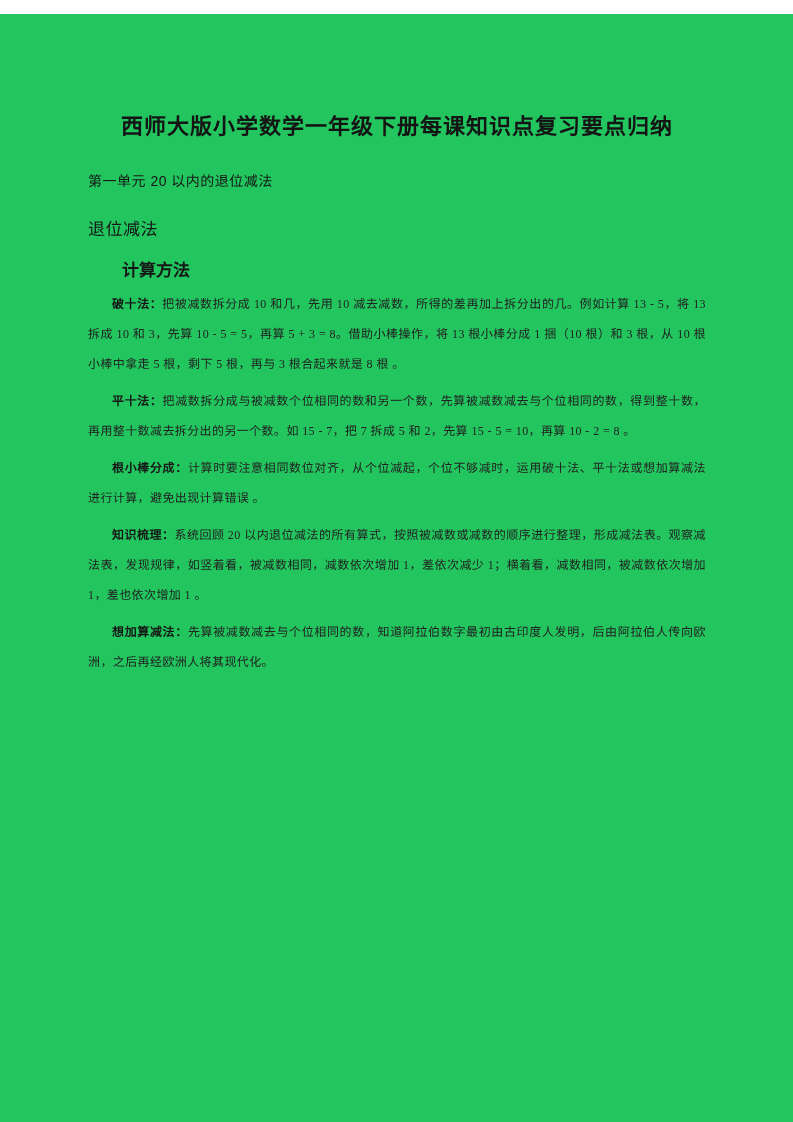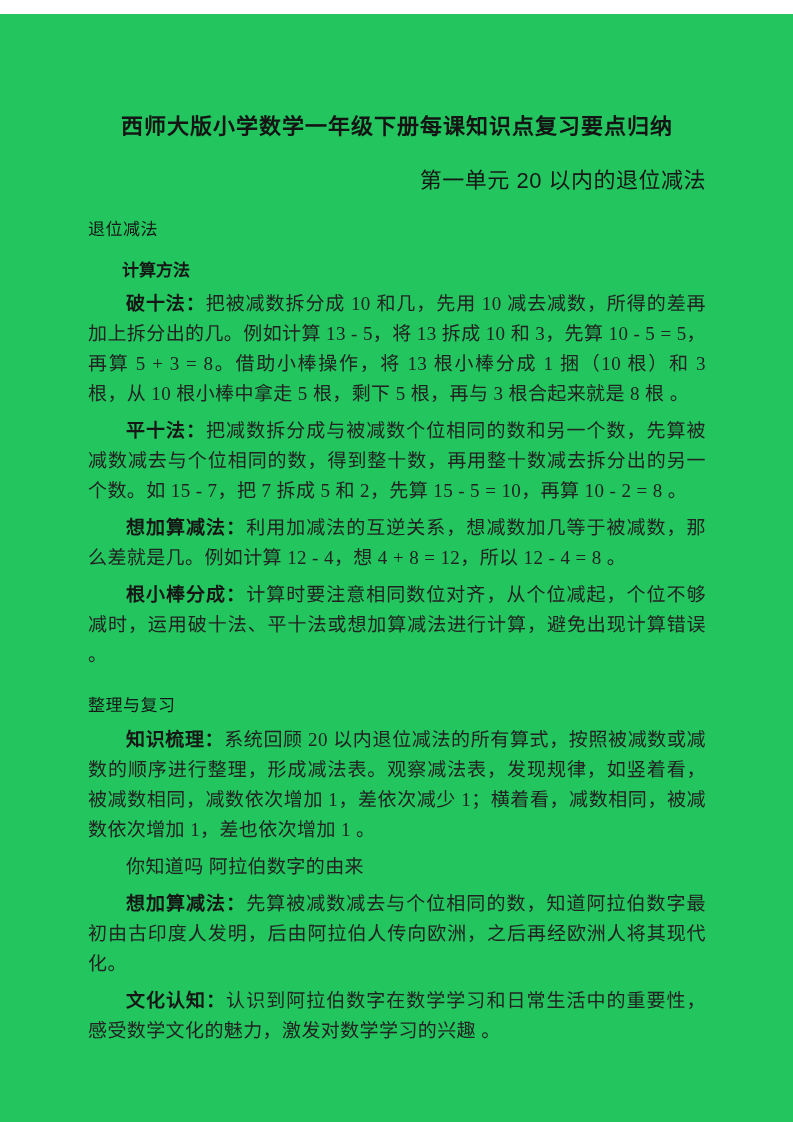--- a/index.html
+++ b/index.html
@@ -26,46 +26,45 @@
     font-size: 22px;
     line-height: 32px;
     text-align: center;
     letter-spacing: 1px;
     color: #141414;
   }
   .unit-heading {
     margin: 25px 0 0 0;
     font-family: "Liberation Sans", sans-serif;
     font-weight: 400;
-    font-size: 22px;
+    font-size: 14px;
     line-height: 26px;
     color: #161616;
     letter-spacing: 0.5px;
-    text-align: right;
   }
   .section-heading {
     margin: 24px 0 0 0;
     font-family: Liberation Sans, sans-serif;
     font-weight: 400;
     font-size: 17px;
     line-height: 24px;
     color: #161616;
     letter-spacing: 0.5px;
   }
   .sub-heading {
     margin: 18px 0 0 0;
     font-weight: 700;
     font-size: 17px;
     line-height: 22px;
     text-indent: 2em;
     color: #161616;
   }
   .body-para {
     margin: 7px 0 0 0;
-    font-size: 19px;
+    font-size: 12px;
     line-height: 30px;
     text-indent: 2em;
     text-align: justify;
     letter-spacing: 0.4px;
     color: #222222;
   }
   .body-para .lead {
     font-weight: 700;
     color: #161616;
   }
@@ -82,32 +81,28 @@
 
   <section>
     <h3 class="section-heading">退位减法</h3>
 
     <h4 class="sub-heading">计算方法</h4>
 
     <p class="body-para"><span class="lead">破十法：</span><span>把被减数拆分成 10 和几，先用 10 减去减数，所得的差再加上拆分出的几。例如计算 13 - 5，将 13 拆成 10 和 3，先算 10 - 5 = 5，再算 5 + 3 = 8。借助小棒操作，将 13 根小棒分成 1 捆（10 根）和 3 根，从 10 根小棒中拿走 5 根，剩下 5 根，再与 3 根合起来就是 8 根 。</span></p>
 
     <p class="body-para"><span class="lead">平十法：</span><span>把减数拆分成与被减数个位相同的数和另一个数，先算被减数减去与个位相同的数，得到整十数，再用整十数减去拆分出的另一个数。如 15 - 7，把 7 拆成 5 和 2，先算 15 - 5 = 10，再算 10 - 2 = 8 。</span></p>
 
-    <p class="body-para"><span class="lead">想加算减法：</span><span>利用加减法的互逆关系，想减数加几等于被减数，那么差就是几。例如计算 12 - 4，想 4 + 8 = 12，所以 12 - 4 = 8 。</span></p>
 
     <p class="body-para"><span class="lead">根小棒分成：</span><span>计算时要注意相同数位对齐，从个位减起，个位不够减时，运用破十法、平十法或想加算减法进行计算，避免出现计算错误 。</span></p>
   </section>
 
   <section>
-    <h3 class="section-heading">整理与复习</h3>
 
     <p class="body-para"><span class="lead">知识梳理：</span><span>系统回顾 20 以内退位减法的所有算式，按照被减数或减数的顺序进行整理，形成减法表。观察减法表，发现规律，如竖着看，被减数相同，减数依次增加 1，差依次减少 1；横着看，减数相同，被减数依次增加 1，差也依次增加 1 。</span></p>
 
 
 
-    <p class="body-para"><span class="lead"></span><span>你知道吗 阿拉伯数字的由来</span></p>
 
     <p class="body-para"><span class="lead">想加算减法：</span><span>先算被减数减去与个位相同的数，知道阿拉伯数字最初由古印度人发明，后由阿拉伯人传向欧洲，之后再经欧洲人将其现代化。</span></p>
 
-    <p class="body-para"><span class="lead">文化认知：</span><span>认识到阿拉伯数字在数学学习和日常生活中的重要性，感受数学文化的魅力，激发对数学学习的兴趣 。</span></p>
   </section>
 
 </div>
 
 </body></html>

